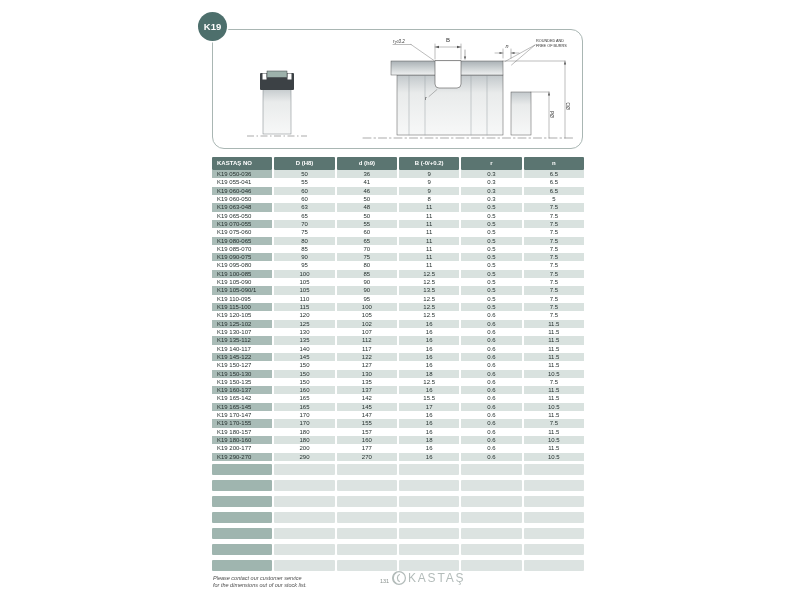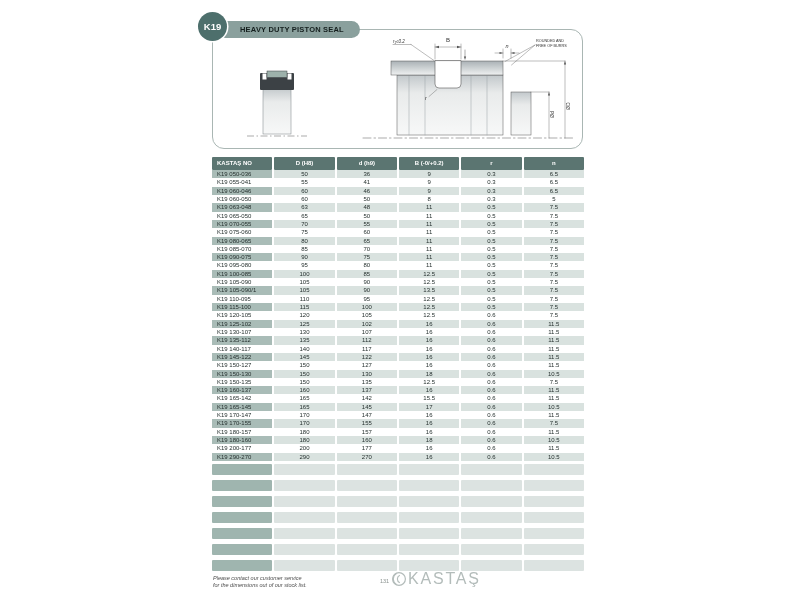--- a/index.html
+++ b/index.html
@@ -38,29 +38,28 @@
   .bands { position:absolute; left:212px; top:464px; width:372px; }
   .band  { height:11px; margin-bottom:5px; }
   .band .c  { background:#dce3e1; border-radius:1px; }
   .band .c0 { background:#9fb5af; }
 
   
   .note   { position:absolute; left:213px; top:575px; font-size:5.5px; font-style:italic;
             color:#4a4a4a; line-height:6.8px; }
   .pageno { position:absolute; left:380px; top:578px; font-size:5.5px; color:#8a928f; }
   .logo   { position:absolute; left:391px; top:570px; display:flex; align-items:center; gap:1px; }
-  .logo-text { font-size:16px; color:#b3bcba; letter-spacing:1.8px; font-weight:500; }
+  .logo-text { font-size:12px; color:#b3bcba; letter-spacing:1.8px; font-weight:500; }
 </style>
 </head>
 <body>
 
 <div class="page">
 
   <div class="badge">K19</div>
-  <div class="pill">HEAVY DUTY PISTON SEAL</div>
 
   <div class="panel">
     <svg width="371" height="120" viewBox="0 0 371 120">
       <defs>
         <linearGradient id="gmetal" x1="0" y1="0" x2="0" y2="1">
           <stop offset="0" stop-color="#c2c8cb"></stop>
             <stop offset="0.3" stop-color="#e9ebeb"></stop>
           <stop offset="1" stop-color="#f7f8f8"></stop>
         </linearGradient>
         <linearGradient id="gbar" x1="0" y1="0" x2="0" y2="1">

